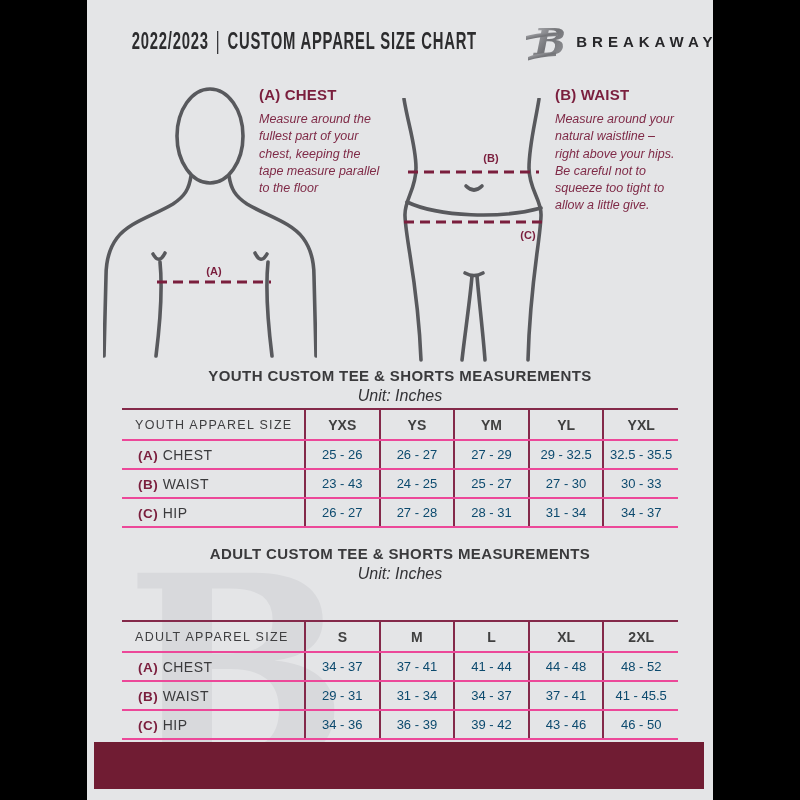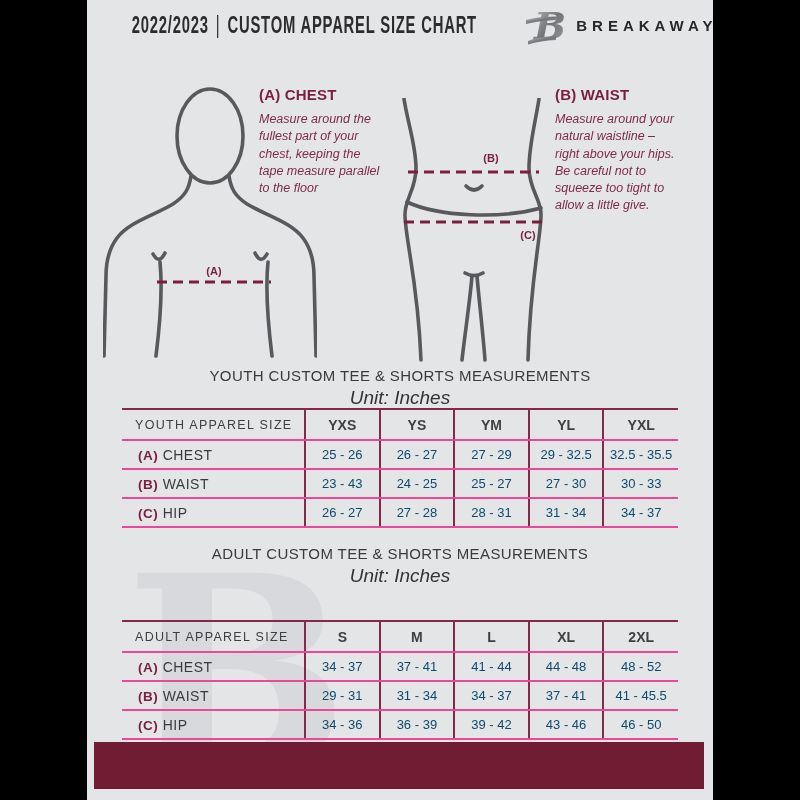--- a/index.html
+++ b/index.html
@@ -14,21 +14,21 @@
     background:#E4E5E7; overflow:hidden;
   }
   .watermark {
     position:absolute; left:38px; top:540px;
     font-family:"DejaVu Serif", serif; font-weight:bold;
     font-size:265px; line-height:1; color:#d8d9dc;
     z-index:0; user-select:none;
   }
   
   .header {
-    position:absolute; top:4px; left:0; right:0; height:42px;
+    position:absolute; top:20px; left:0; right:0; height:42px;
     display:flex; align-items:center; justify-content:center; z-index:2;
   }
   .title-wrap {
     display:inline-block; transform:scale(0.78,1.28); transform-origin:center;
     font-weight:bold; font-size:19px; color:#2c2c2e;
     letter-spacing:1px; white-space:nowrap;
   }
   .title-sep { font-weight:400; margin:0 9px; color:#2c2c2e; }
   .brand-wrap { display:flex; align-items:center; gap:11px; }
   .brand-name { font-size:15px; font-weight:bold; letter-spacing:5px; color:#27272a; }
@@ -41,22 +41,22 @@
   .instr-hip { left:468px; top:220px; width:152px; }
   .fig1 { position:absolute; left:16px; top:84px; z-index:1; }
   .fig2 { position:absolute; left:312px; top:98px; z-index:1; }
   .fig-stroke { fill:none; stroke:#58595D; stroke-width:3.6; stroke-linecap:round; }
   .fig-dash { fill:none; stroke:#7A1E3D; stroke-width:3; stroke-dasharray:10 6; }
   .fig-label { font-family:"Liberation Sans",sans-serif; font-size:11px; font-weight:bold; fill:#7A1E3D; }
   
   .section-title-block { position:absolute; left:0; right:0; text-align:center; z-index:1; }
   .sec-youth { top:367px; }
   .sec-adult { top:545px; }
-  .sec-title { font-size:15px; font-weight:400; color:#3a3a3c; letter-spacing:0.4px; }
-  .sec-unit { font-size:19px; font-style:italic; color:#333336; margin-top:3px; }
+  .sec-title { font-size:15px; font-weight:700; color:#3a3a3c; letter-spacing:0.4px; }
+  .sec-unit { font-size:16px; font-style:italic; color:#333336; margin-top:3px; }
   
   table.size-table {
     position:absolute; left:35px; width:556px;
     border-collapse:collapse; table-layout:fixed; z-index:1; background:transparent;
   }
   .yt { top:408px; } .at { top:620px; }
   .size-table th, .size-table td {
     border-top:2px solid #84294A; border-bottom:2px solid #ec4899; padding:0;
   }
   .size-table th:not(:first-child), .size-table td:not(:first-child) {

